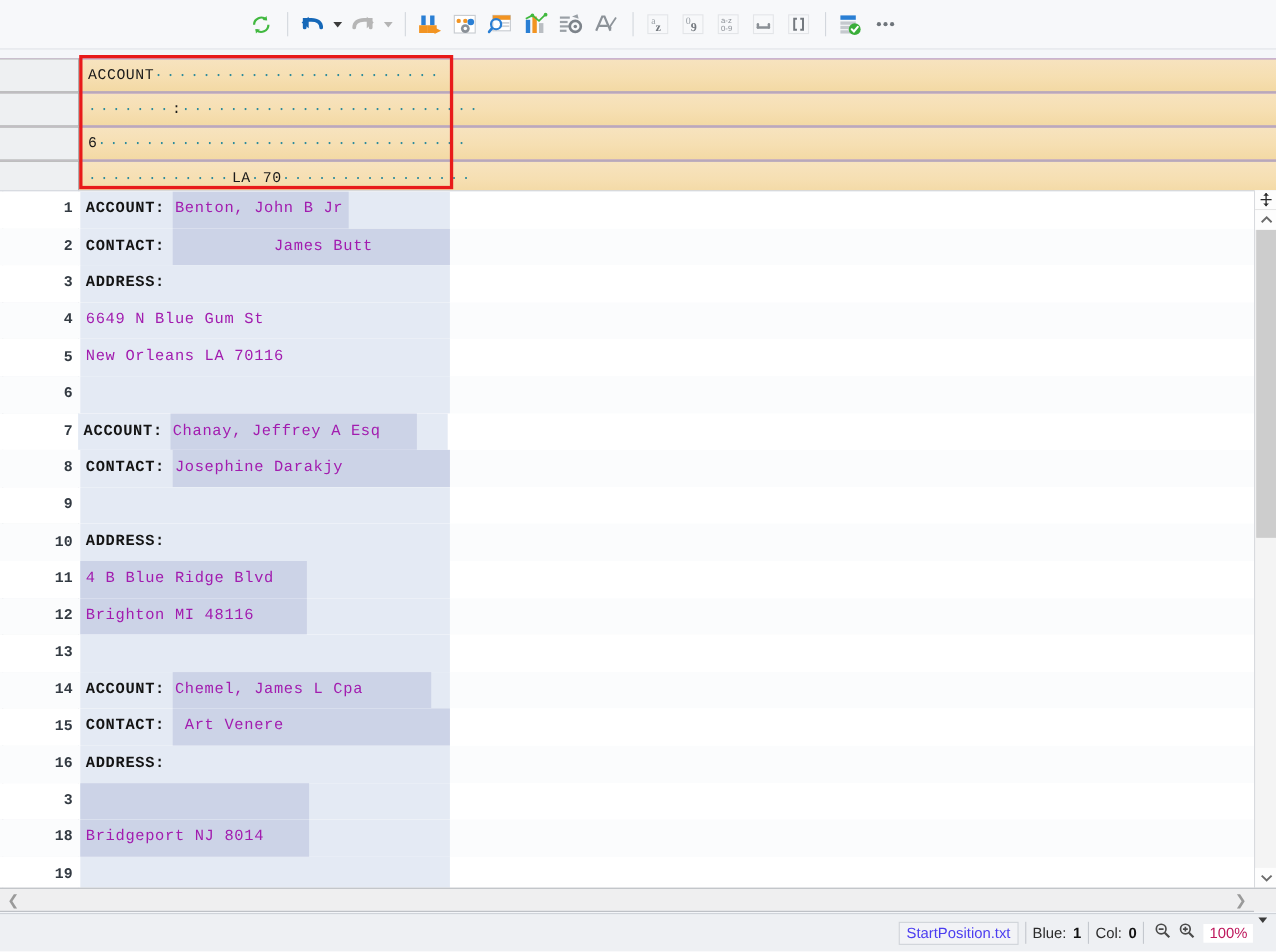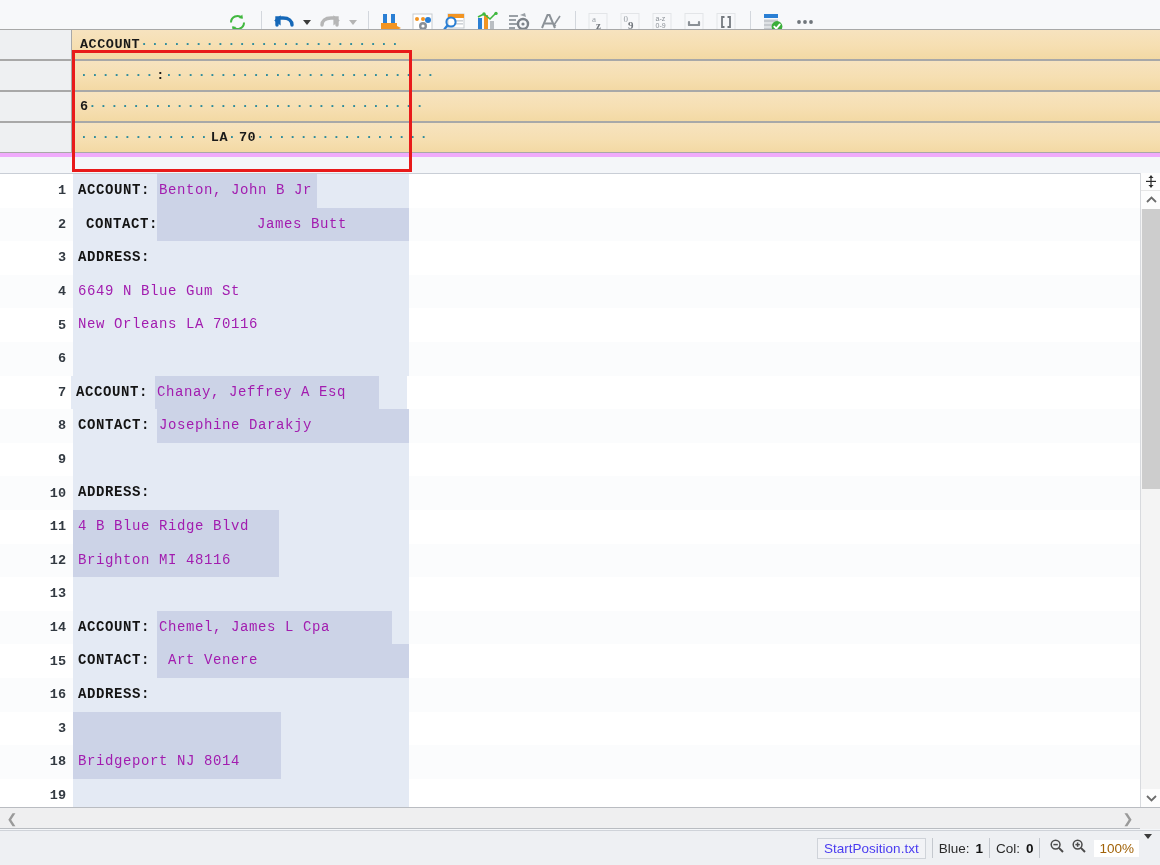--- a/index.html
+++ b/index.html
@@ -29,24 +29,23 @@
   .tb-sep { width: 1px; height: 22px; background: #d3d7dd; margin: 0 7px; }
   .tb-caret {
     width: 12px; height: 30px; display: flex; align-items: center; justify-content: center;
     margin-right: 2px;
   }
   .caret-dn { width:0;height:0;border-left:4px solid transparent;border-right:4px solid transparent;border-top:5px solid #3b3b3b; }
   .caret-dn.dim { border-top-color:#b4b4b4; }
 
   
   .toppanel {
-    position: absolute; left: 0; top: 29px; width: 1160px; height: 128px;
+    position: absolute; left: 0; top: 53px; width: 1160px; height: 128px;
     background: #f0abfc;
     overflow: hidden;
-    font-weight: bold;
   }
   .tp-row { position: relative; height: 31px; display: flex; }
   .tp-rowhdr {
     width: 72px; height: 31px;
     background: #eef0f2;
     border-top: 1px solid #a8a8a8;
     border-bottom: 1px solid #a8a8a8;
     border-right: 1px solid #a8a8a8;
   }
   .tp-cell {
@@ -174,21 +173,21 @@
     padding-right: 8px;
   }
   .sb-file {
     color: #4b3df0; font-size: 13.5px; padding: 2px 6px;
     border: 1px solid #cfd3d9; background: #f2f3f6;
   }
   .sb-div { width:1px; height:20px; background:#c4c8ce; margin:0 6px; }
   .sb-lbl { font-size: 13.5px; color: #2b2b2b; }
   .sb-num { font-size: 13.5px; color: #111; font-weight: bold; margin-left: 6px; }
   .sb-zoomout, .sb-zoomin { width:22px; text-align:center; color:#4a4a4a; }
-  .sb-zoomval { font-size: 13.5px; color:#a16207; background:#ffffff; padding: 1px 5px; margin-left:4px;}
+  .sb-zoomval { font-size: 13.5px; color:#be185d; background:#ffffff; padding: 1px 5px; margin-left:4px;}
   .sb-zcaret { margin-left: 5px; }
 </style>
 </head>
 <body>
 
 <div id="app">
 
   <div class="toolbar">
     <div class="tb-inner">
 
@@ -387,21 +386,21 @@
             <div class="hl-outer" style="width: 336px;"></div>
             <div class="hl-inner" style="left: 84px; width: 160px;"></div>
             <div class="codetext" style="position: absolute; left: 0px; top: 0px; line-height: 33.6px;"><span class="k-label">ACCOUNT:</span><span class="k-val"> Benton, John B Jr</span></div>
           </div>
         </div>
         <div class="line even">
           <div class="lnum">2</div>
           <div style="position: absolute; left: 73px; top: 0px; right: 0px; height: 100%;">
             <div class="hl-outer" style="width: 336px;"></div>
             <div class="hl-inner" style="left: 84px; width: 252px;"></div>
-            <div class="codetext" style="position: absolute; left: 8px; top: 0px; line-height: 33.6px; text-align: right;"><span class="k-label">CONTACT:</span><span class="k-val">           James Butt</span></div>
+            <div class="codetext" style="position: absolute; left: 0px; top: 0px; line-height: 33.6px; text-align: right;"><span class="k-label">CONTACT:</span><span class="k-val">           James Butt</span></div>
           </div>
         </div>
         <div class="line odd">
           <div class="lnum">3</div>
           <div style="position: absolute; left: 73px; top: 0px; right: 0px; height: 100%;">
             <div class="hl-outer" style="width: 336px;"></div>
             <div class="codetext" style="position: absolute; left: 0px; top: 0px; line-height: 33.6px;"><span class="k-label">ADDRESS:</span></div>
           </div>
         </div>
         <div class="line even">

